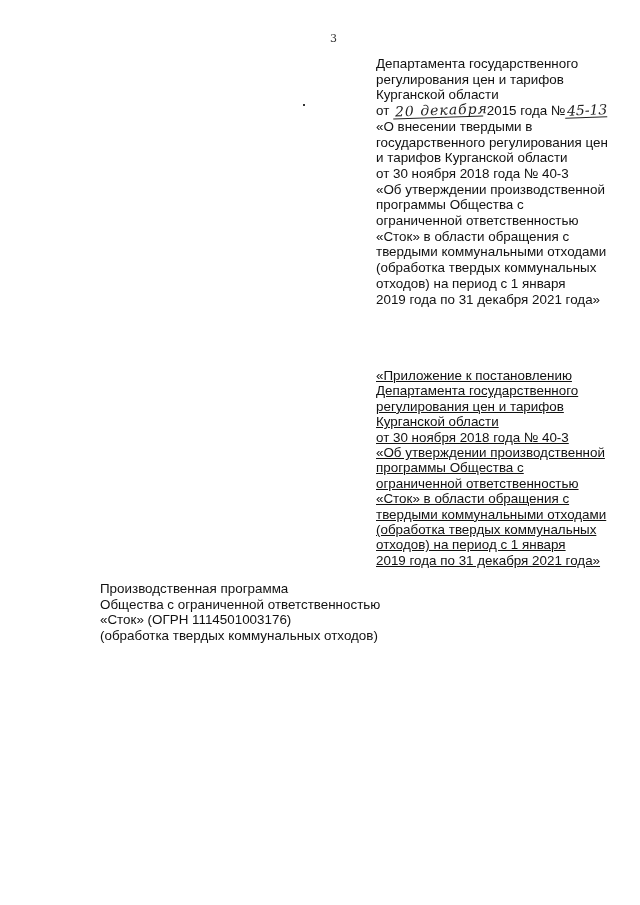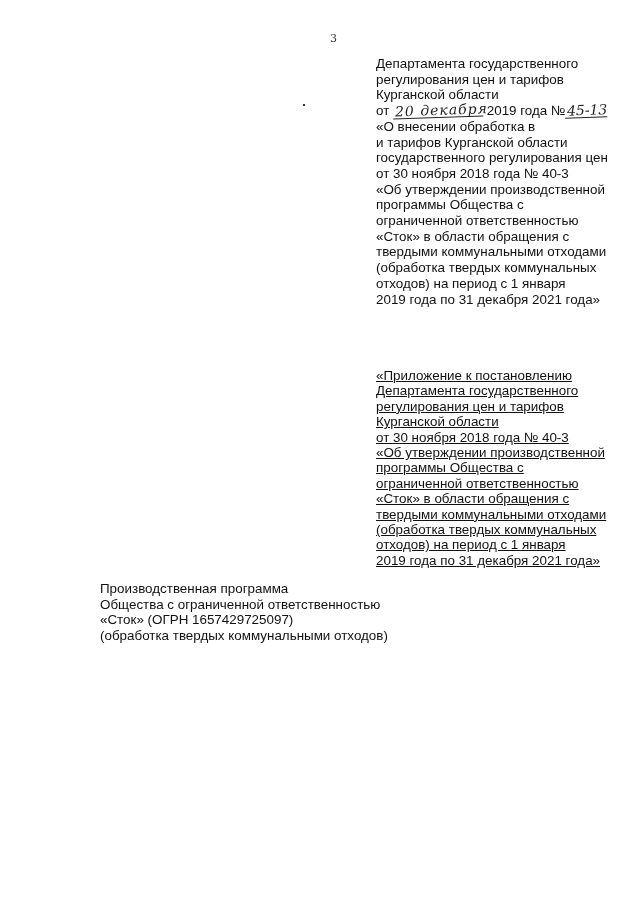--- a/index.html
+++ b/index.html
@@ -36,25 +36,25 @@
 <div class="page-num">3</div>
 <div class="dot"></div>
 
 <div class="appendix appendix-1">
   <span class="line">Департамента государственного</span>
   <span class="line">регулирования цен и тарифов</span>
   <span class="line">Курганской области</span>
   <span class="line">
     <span>от</span>
     <span class="hw hw-date">20 декабря</span>
-    <span>2019 года №</span><span class="hw hw-num">45-13</span>
+    <span>2015 года №</span><span class="hw hw-num">45-13</span>
   </span>
-  <span class="line">«О внесении обработка в</span>
+  <span class="line">«О внесении твердыми в</span>
+  <span class="line">государственного регулирования цен</span>
   <span class="line">и тарифов Курганской области</span>
-  <span class="line">государственного регулирования цен</span>
   <span class="line">от 30 ноября 2018 года № 40-3</span>
   <span class="line">«Об утверждении производственной</span>
   <span class="line">программы Общества с</span>
   <span class="line">ограниченной ответственностью</span>
   <span class="line">«Сток» в области обращения с</span>
   <span class="line">твердыми коммунальными отходами</span>
   <span class="line">(обработка твердых коммунальных</span>
   <span class="line">отходов) на период с 1 января</span>
   <span class="line">2019 года по 31 декабря 2021 года»</span>
 </div>
@@ -71,15 +71,15 @@
   <span class="line">«Сток» в области обращения с</span>
   <span class="line">твердыми коммунальными отходами</span>
   <span class="line">(обработка твердых коммунальных</span>
   <span class="line">отходов) на период с 1 января</span>
   <span class="line">2019 года по 31 декабря 2021 года»</span>
 </div>
 
 <div class="title-block">
   <span class="line">Производственная программа</span>
   <span class="line">Общества с ограниченной ответственностью</span>
-  <span class="line">«Сток» (ОГРН 1657429725097)</span>
-  <span class="line">(обработка твердых коммунальными отходов)</span>
+  <span class="line">«Сток» (ОГРН 1114501003176)</span>
+  <span class="line">(обработка твердых коммунальных отходов)</span>
 </div>
 
 </body></html>

